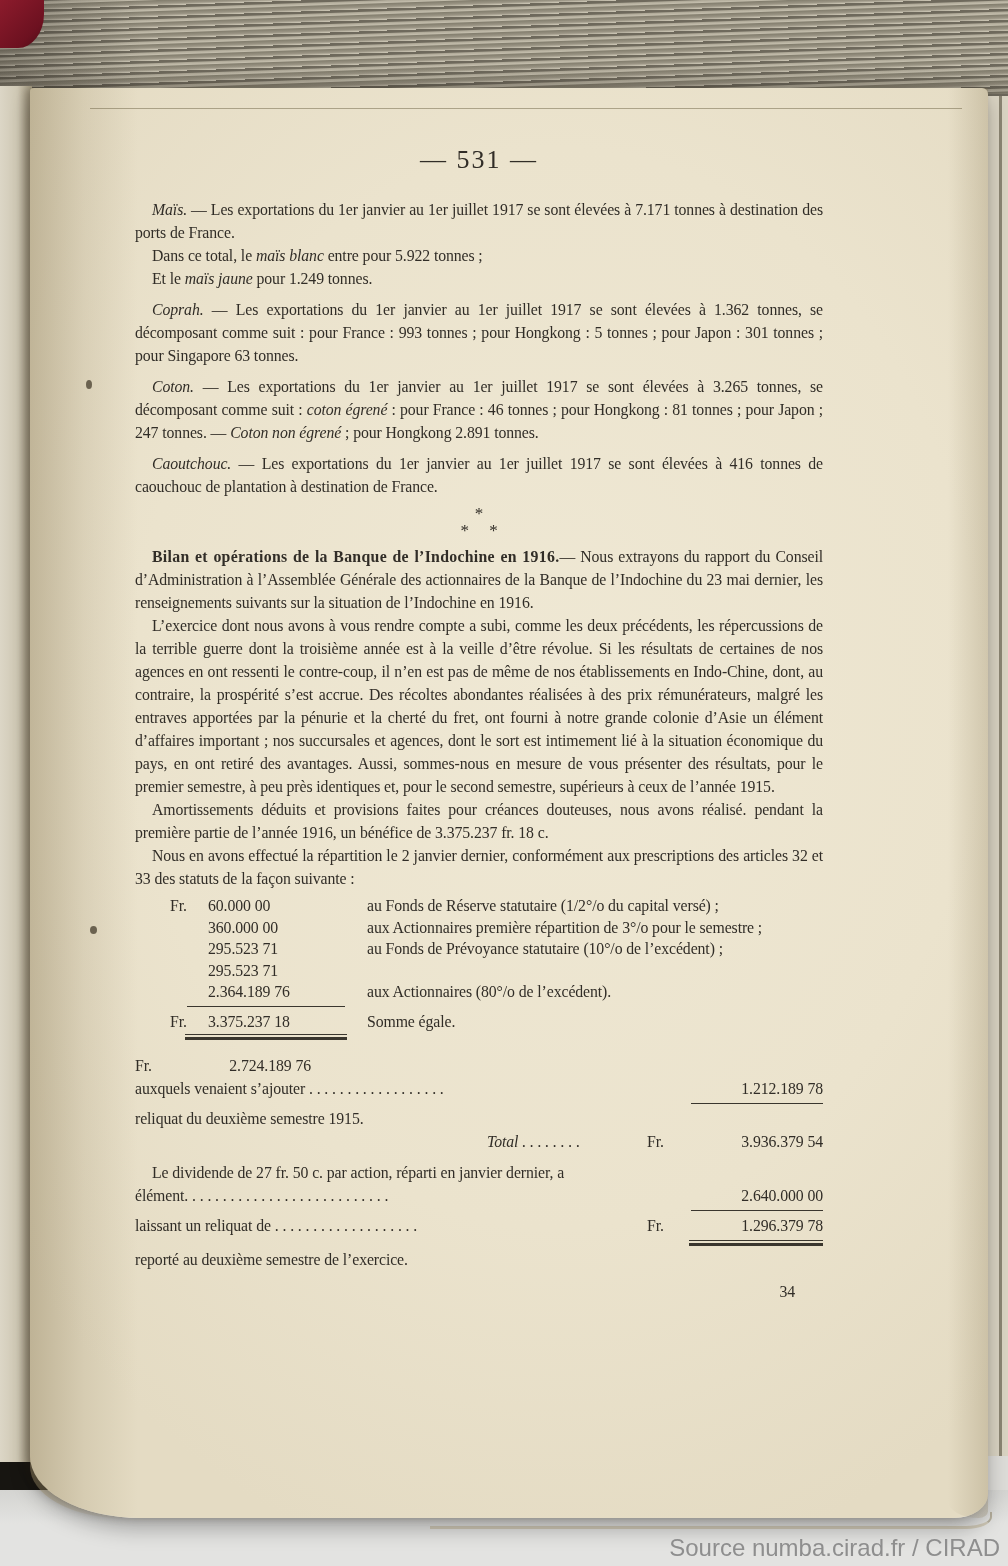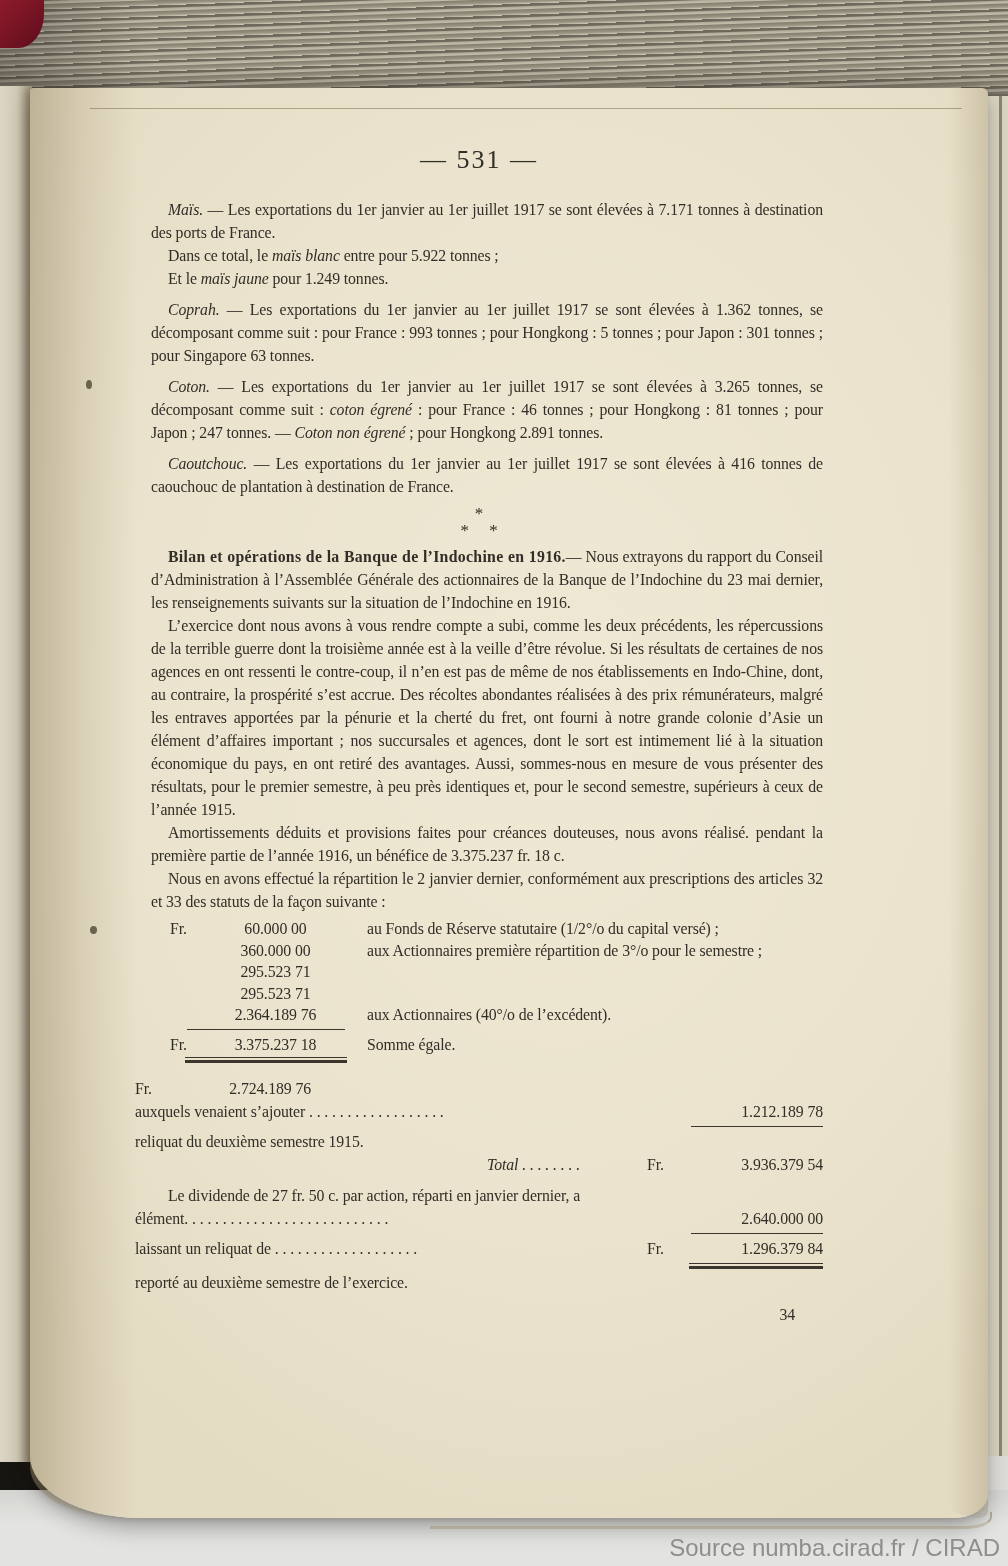--- a/index.html
+++ b/index.html
@@ -88,32 +88,32 @@
   .text-col{
     position:absolute;left:135px;top:148px;width:688px;
     font-size:15.8px;line-height:23px;letter-spacing:-0.1px;
     text-align:justify;
   }
   .pageno{
     text-align:center;font-size:26px;letter-spacing:2px;
     margin-bottom:26px;line-height:24px;
   }
   p.para{margin:0;}
-  p.indent{text-indent:17px;margin-left:16px;}
+  p.indent{text-indent:17px;}
   p.sp{margin-top:8px;}
   .asterisks{text-align:center;line-height:17px;margin:7px 0 6px 0;font-size:17px;}
   .asterisks div{letter-spacing:0;}
   .asterisks .row2{word-spacing:16px;}
   b.head{font-weight:bold;letter-spacing:.3px;}
 
   
   .alloc{margin-top:5px;line-height:21.5px;}
   .alloc-row{display:flex;}
   .a-cur{width:38px;margin-left:35px;flex:none;}
-  .a-amt{width:135px;flex:none;text-align:center;}
+  .a-amt{width:135px;flex:none;text-align:left;}
   .a-desc{margin-left:24px;flex:1;text-align:left;white-space:nowrap;overflow:hidden;}
   .rule-top{width:158px;margin:3px 0 3px 52px;border-top:1.6px solid #3a362e;height:0;}
   .rule-double{width:162px;margin:2px 0 0 50px;height:2px;border-top:1.4px solid #3a362e;border-bottom:3px solid #3a362e;}
   .somme{margin-top:4px;}
 
   
   .dist{margin-top:14px;}
   .dist-row{display:flex;line-height:23px;}
   .d-label{flex:1;white-space:nowrap;overflow:hidden;text-align:left;}
   .d-label.ind{text-indent:15px;}
@@ -179,29 +179,30 @@
         <span class="a-desc">au Fonds de Réserve statutaire (1/2°/o du capital versé) ;</span>
       </div>
       <div class="alloc-row">
         <span class="a-cur"></span>
         <span class="a-amt">360.000 00</span>
         <span class="a-desc">aux Actionnaires première répartition de 3°/o pour le semestre ;</span>
       </div>
       <div class="alloc-row">
         <span class="a-cur"></span>
         <span class="a-amt">295.523 71</span>
+        <span class="a-desc">au Fonds de Prévoyance statutaire (10°/o de l’excédent) ;</span>
       </div>
       <div class="alloc-row">
         <span class="a-cur"></span>
         <span class="a-amt">295.523 71</span>
       </div>
       <div class="alloc-row">
         <span class="a-cur"></span>
         <span class="a-amt">2.364.189 76</span>
-        <span class="a-desc">aux Actionnaires (40°/o de l’excédent).</span>
+        <span class="a-desc">aux Actionnaires (80°/o de l’excédent).</span>
       </div>
       <div class="rule-top"></div>
       <div class="alloc-row somme">
         <span class="a-cur">Fr.</span>
         <span class="a-amt">3.375.237 18</span>
         <span class="a-desc">Somme égale.</span>
       </div>
       <div class="rule-double"></div>
     </div>
 
@@ -230,21 +231,21 @@
       <div class="dist-row">
         <span class="d-label"><span>élément.</span><span> . . . . . . . . . . . . . . . . . . . . . . . . . .</span></span>
         <span class="d-cur"></span>
         <span class="d-amt">2.640.000 00</span>
       </div>
       <div class="amt-rule"></div>
 
       <div class="dist-row">
         <span class="d-label"><span>laissant un reliquat de</span><span> . . . . . . . . . . . . . . . . . . .</span></span>
         <span class="d-cur">Fr.</span>
-        <span class="d-amt">1.296.379 84</span>
+        <span class="d-amt">1.296.379 78</span>
       </div>
       <div class="amt-rule-double"></div>
 
       <p class="para">reporté au deuxième semestre de l’exercice.</p>
 
       <div class="folio">34</div>
     </div>
 
   </div>
 

